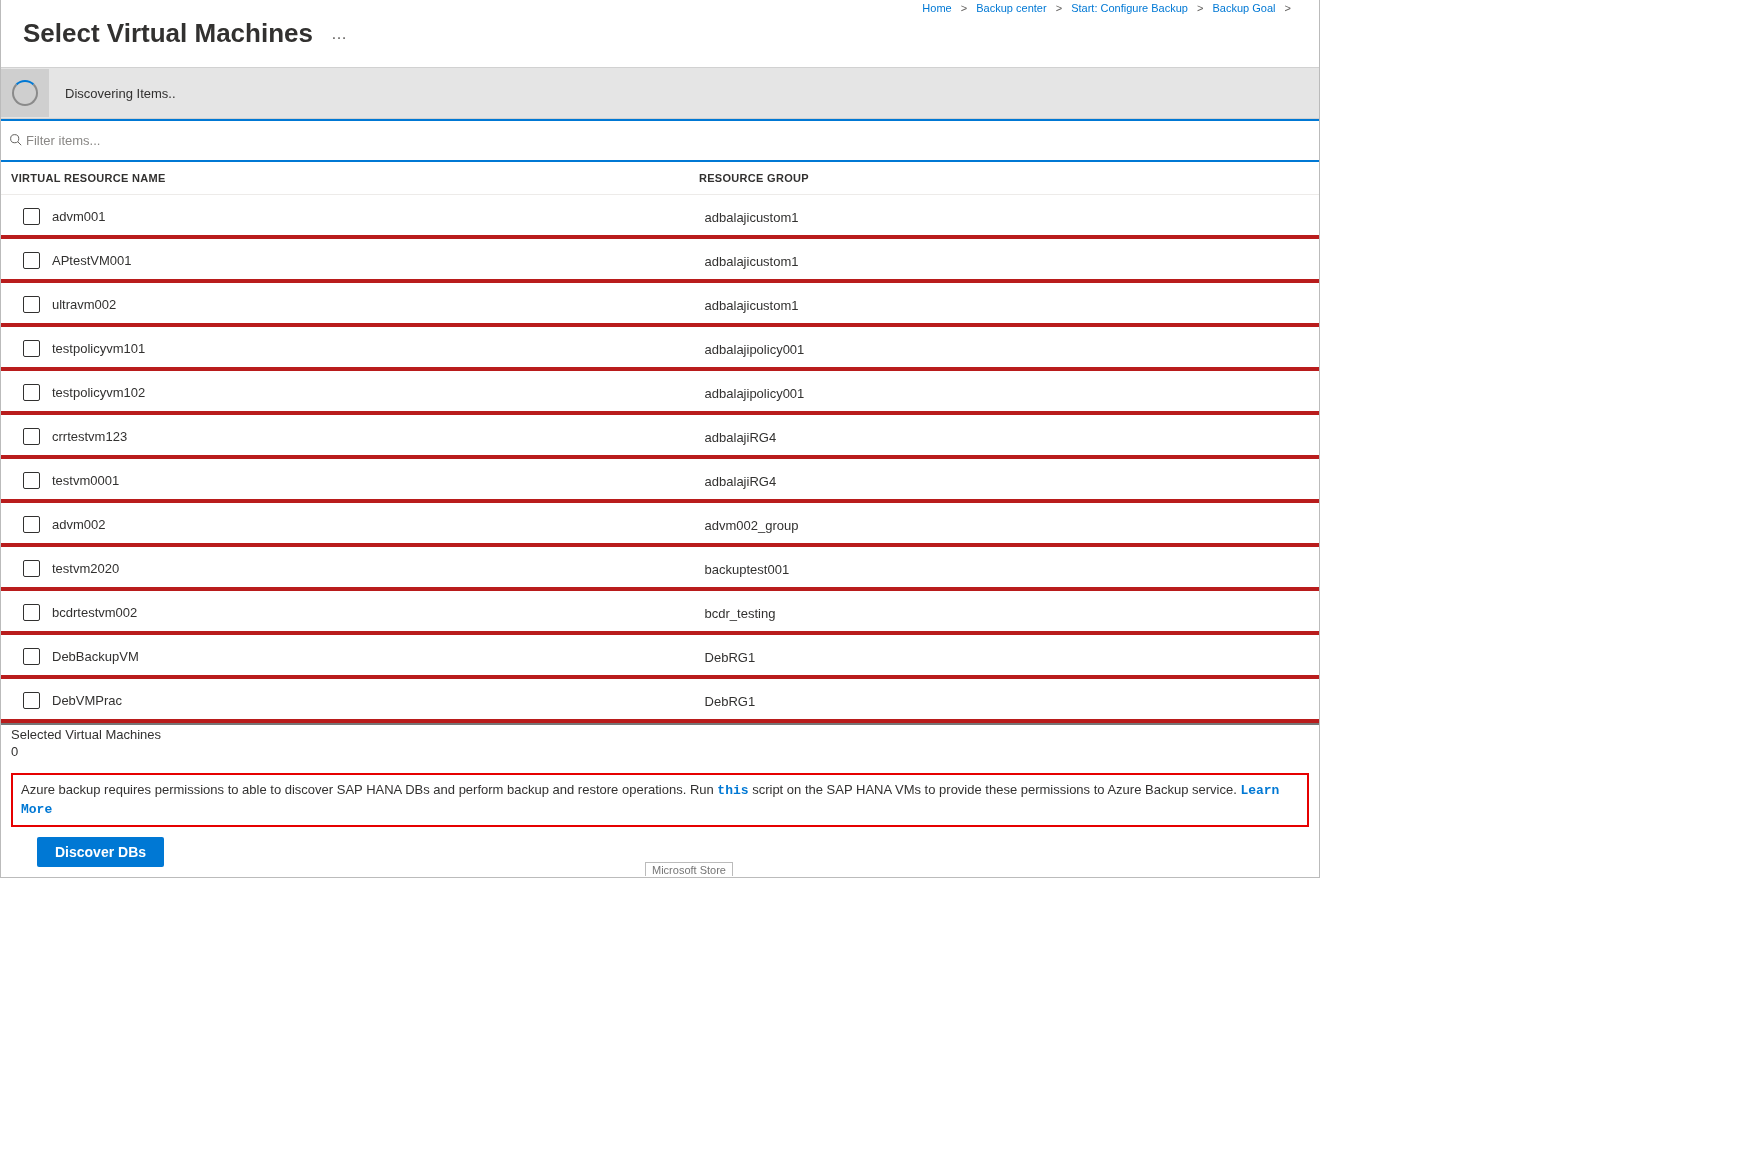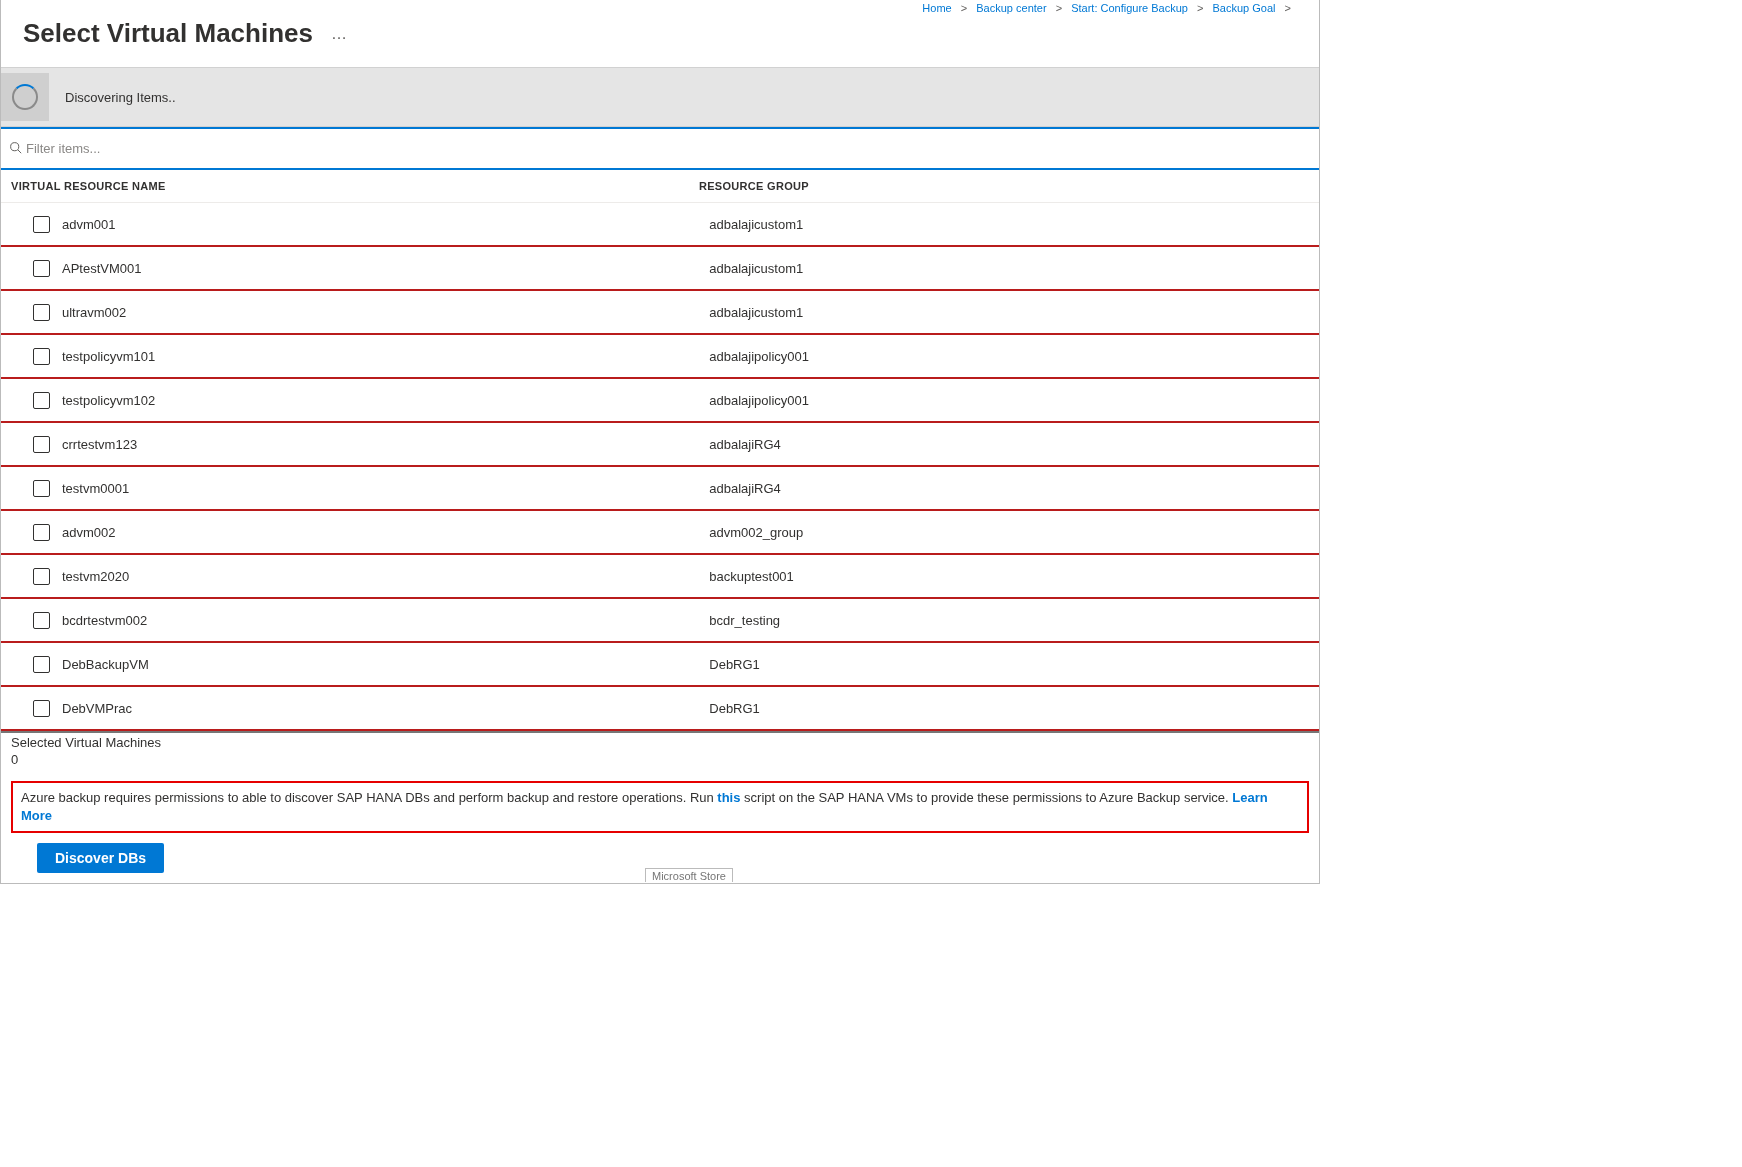--- a/index.html
+++ b/index.html
@@ -42,21 +42,21 @@
       margin-left: 18px;
       font-size: 16px;
       color: #605e5c;
       cursor: pointer;
       letter-spacing: 1px;
     }
     .status-bar {
       display: flex;
       align-items: center;
       background: #e5e5e5;
-      height: 60px;
+      height: 52px;
       border-top: 1px solid #d1d1d1;
       border-bottom: 1px solid #d1d1d1;
     }
     .spinner-box {
       width: 48px;
       height: 48px;
       background: #cfcfcf;
       display: flex;
       align-items: center;
       justify-content: center;
@@ -106,23 +106,23 @@
     }
     .col-vm {
       width: 53%;
       padding-left: 0;
     }
     .col-rg {
       width: 47%;
     }
     .vm-row {
       display: flex;
-      align-items: center;
-      border-bottom: 2px solid #b91c1c;
-      padding: 10px 10px 10px 32px;
+      align-items: flex-end;
+      border-bottom: 4px solid #b91c1c;
+      padding: 10px 10px 10px 22px;
       font-size: 13px;
       min-height: 44px;
     }
     .vm-row .col-vm {
       display: flex;
       align-items: center;
     }
     .checkbox {
       appearance: none;
       width: 17px;
@@ -149,20 +149,21 @@
       margin: 4px 10px 10px 10px;
       padding: 6px 8px;
       font-size: 13px;
       line-height: 1.4;
     }
     .notice-box a {
       color: #0078d4;
       text-decoration: none;
       font-weight: 600;
       cursor: pointer;
+      font-family: Liberation Mono, monospace;
     }
     .discover-btn {
       background: #0078d4;
       color: #fff;
       border: none;
       padding: 7px 18px;
       font-size: 14px;
       font-weight: 600;
       cursor: pointer;
       border-radius: 2px;

